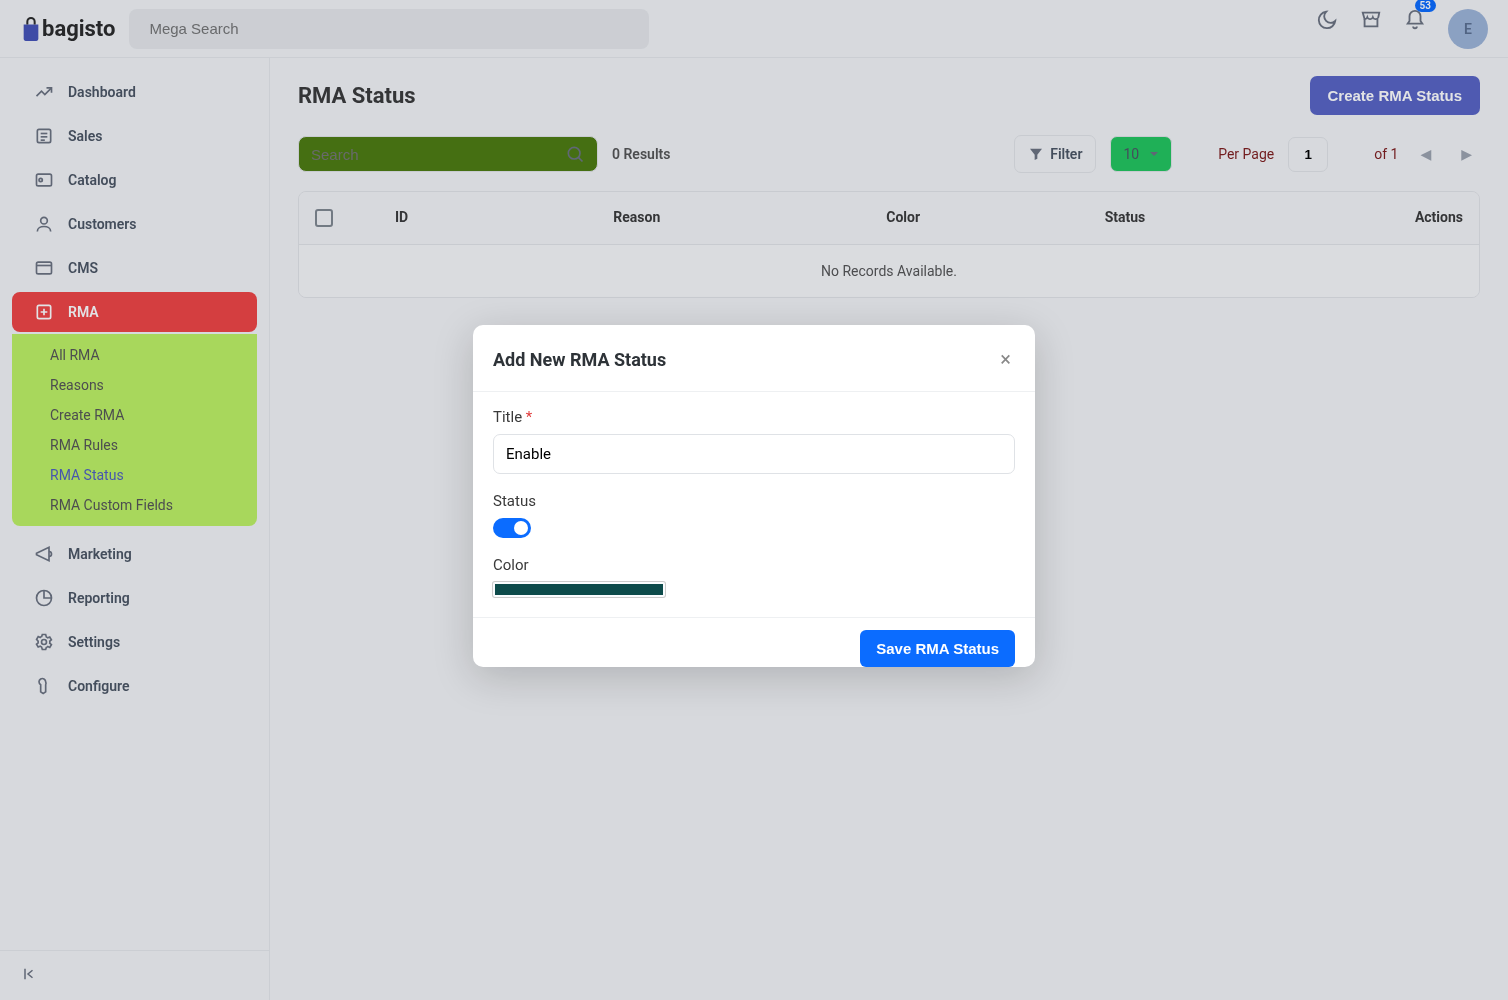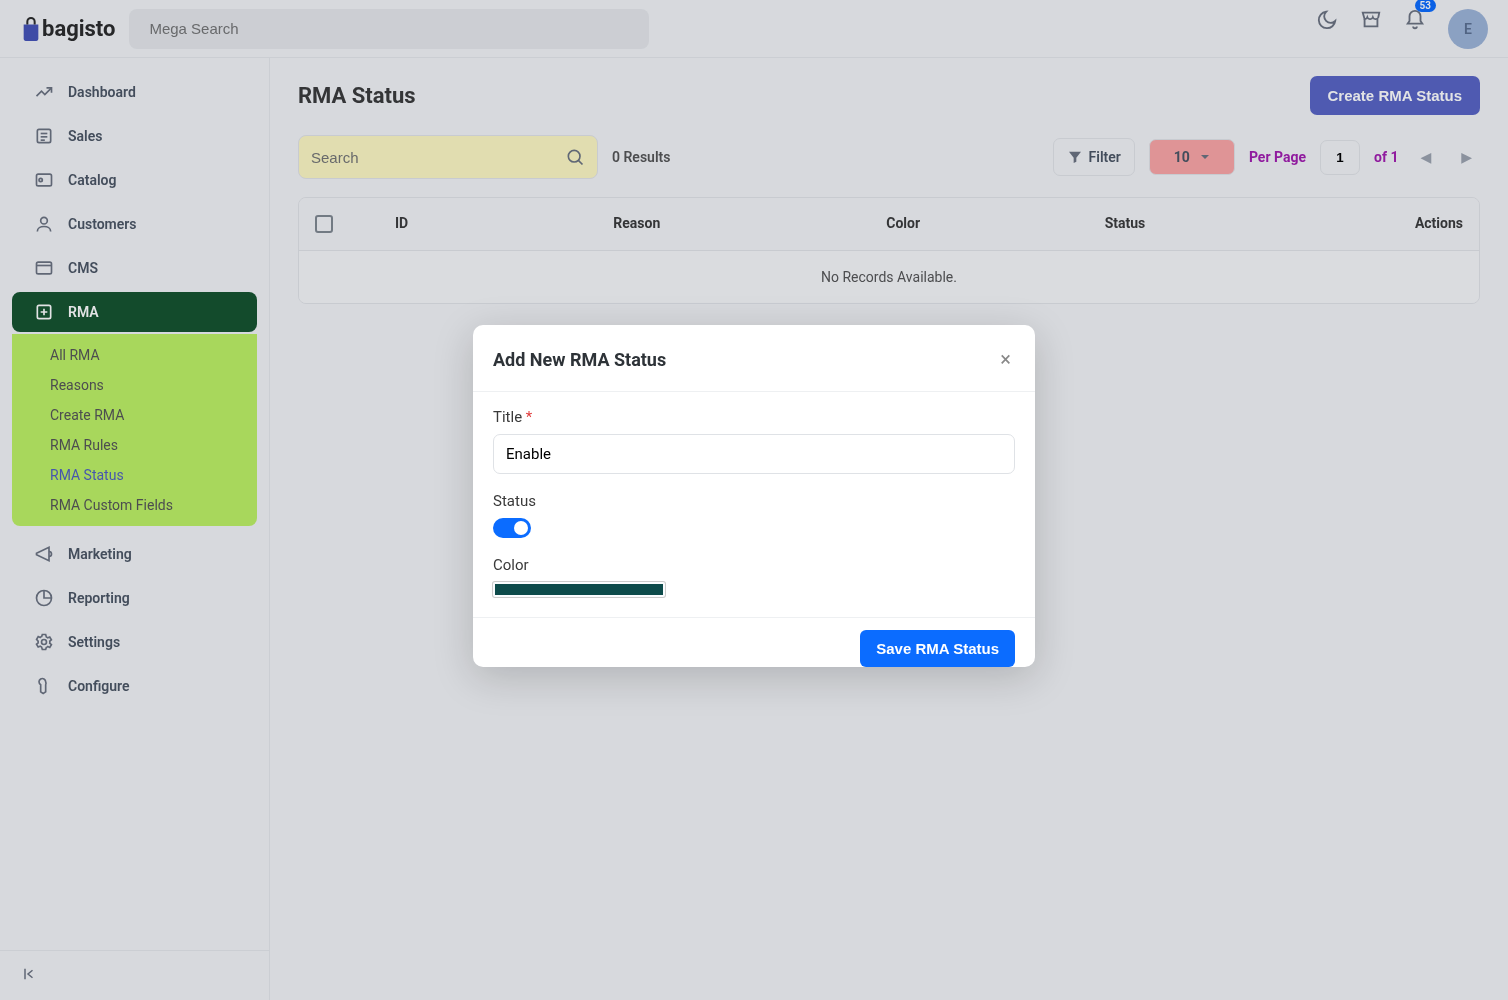--- a/index.html
+++ b/index.html
@@ -41,49 +41,49 @@
 .header-icon { width: 22px; height: 22px; display:flex; align-items:center; justify-content:center; color:#6b7280; cursor:pointer; position:relative; }
 .header-icon svg { width:22px; height:22px; stroke:#6b7280; fill:none; stroke-width:2;}
 .badge { position: absolute; top:-10px; right:-10px; background:#0b6cff; color:#fff; font-size:10px; padding:1px 5px; border-radius:10px; font-weight:600; }
 .avatar { width:40px; height:40px; border-radius:50%; background:#9db4d8; display:flex; align-items:center; justify-content:center; font-weight:600; color:#5a6f90; cursor:pointer;}
 
 
 .body-row { display:flex; flex:1; min-height:0; }
 .sidebar { width:270px; border-right:1px solid #e5e7eb; display:flex; flex-direction:column; padding-top:12px; flex-shrink:0; }
 .nav-item { display:flex; align-items:center; gap:14px; padding:10px 22px; color:#4b5563; font-weight:600; cursor:pointer; border-radius:8px; margin:2px 12px; }
 .nav-item svg { width:20px; height:20px; stroke:#6b7280; fill:none; stroke-width:2; }
-.nav-item.active { background:#14532d; color:#fff; }
+.nav-item.active { background:#ef4444; color:#fff; }
 .nav-item.active svg { stroke:#fff; }
 .sub-items { background:#bef264; margin:0 12px 6px 12px; border-radius:0 0 8px 8px; padding:6px 0; }
 .sub-item { padding:7px 22px 7px 38px; color:#555; font-size:14px; cursor:pointer; }
 .sub-item.active { color:#4f5fc0; }
 .sidebar-footer { margin-top:auto; border-top:1px solid #e5e7eb; padding:14px 22px; color:#6b7280; }
 .sidebar-footer svg { width:18px; height:18px; stroke:#6b7280; fill:none; stroke-width:2; }
 
 
 .content { flex:1; padding:18px 28px; overflow:auto; }
 .page-header { display:flex; align-items:center; justify-content:space-between; margin-bottom:20px; }
 .page-title { font-size:22px; font-weight:700; color:#3a3a3a; }
 .btn-primary { background:#5864c4; color:#fff; border:none; padding:11px 18px; border-radius:7px; font-weight:600; font-size:15px; cursor:pointer; }
 .btn-blue { background:#0b6cff; color:#fff; border:none; padding:10px 16px; border-radius:6px; font-weight:600; font-size:15px; cursor:pointer; }
 
 
 .toolbar { display:flex; align-items:center; gap:14px; }
-.tb-search { width:300px; height:44px; border:1px solid #e2e4e8; border-radius:8px; display:flex; align-items:center; padding:0 12px; gap:20px; background:#fef9c3; }
+.tb-search { width:300px; height:36px; border:1px solid #e2e4e8; border-radius:8px; display:flex; align-items:center; padding:0 12px; gap:20px; background:#4d7c0f; }
 .tb-search input { border:none; background:transparent; outline:none; font-size:15px; flex:1; }
 .tb-search svg { width:20px; height:20px; stroke:#6b7280; fill:none; stroke-width:2; }
 .results-text { color:#555; font-weight:600; }
 .toolbar-right { margin-left:auto; display:flex; align-items:center; gap:14px; }
 .filter-btn { display:flex; align-items:center; gap:6px; border:1px solid #e2e4e8; padding:10px 13px; border-radius:7px; background:#f3f4f6; cursor:pointer; font-weight:600; }
 .filter-btn svg { width:16px; height:16px; fill:#6b7280; }
-.perpage-sel { border:1px solid #e2e4e8; padding:9px 24px; border-radius:7px; background:#fca5a5; display:flex; align-items:center; gap:10px; cursor:pointer; font-weight:700; }
+.perpage-sel { border:1px solid #e2e4e8; padding:9px 12px; border-radius:7px; background:#22c55e; display:flex; align-items:center; gap:10px; cursor:pointer; font-weight:400; }
 .perpage-sel svg { width:10px; height:10px; fill:#6b7280; }
 .page-input { border:1px solid #e2e4e8; padding:9px 0; width:40px; text-align:center; border-radius:7px; background:#f3f4f6; font-weight:600; }
 .pager-arrow { padding:6px 8px; color:#9ca3af; cursor:pointer; }
-.perpage-label { font-weight:700; color:#a21caf; }
+.perpage-label { font-weight:400; color:#7f1d1d;margin-left:32px; }
 
 
 .table-wrap { margin-top:18px; border:1px solid #e2e4e8; border-radius:8px; overflow:hidden; }
 .table-head { display:grid; grid-template-columns:80px 1.2fr 1.5fr 1.2fr 1.2fr 140px; padding:17px 16px; border-bottom:1px solid #e2e4e8; font-weight:700; color:#3a3a3a; background:#f3f4f6; }
 .table-head .th-actions { text-align:right; }
 .checkbox-sq { width:18px; height:18px; border:2px solid #808890; border-radius:3px; cursor:pointer; }
 .empty-row { padding:18px; text-align:center; color:#555; background:#f6f7f9; }
 
 
 .overlay { position:fixed; inset:0; background:rgba(17,24,39,0.12); display:flex; align-items:flex-start; justify-content:center; padding-top:325px; z-index:50; }

